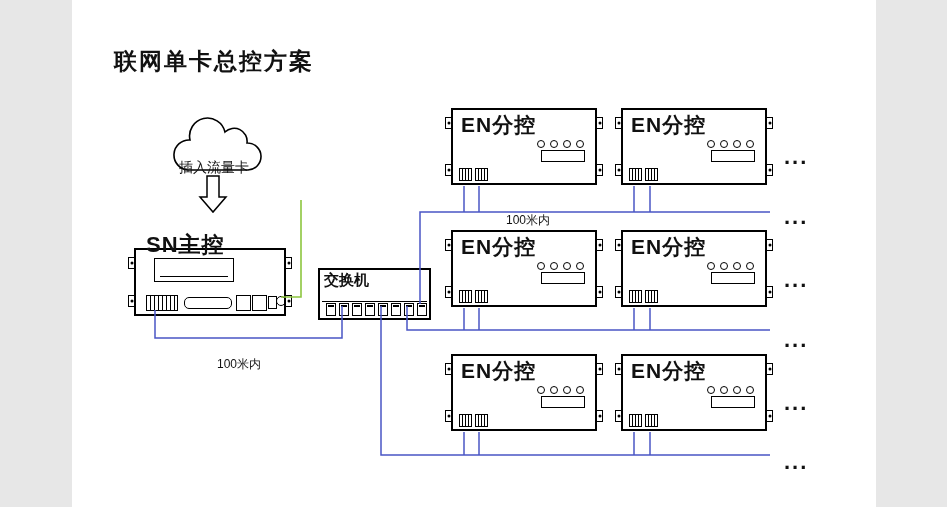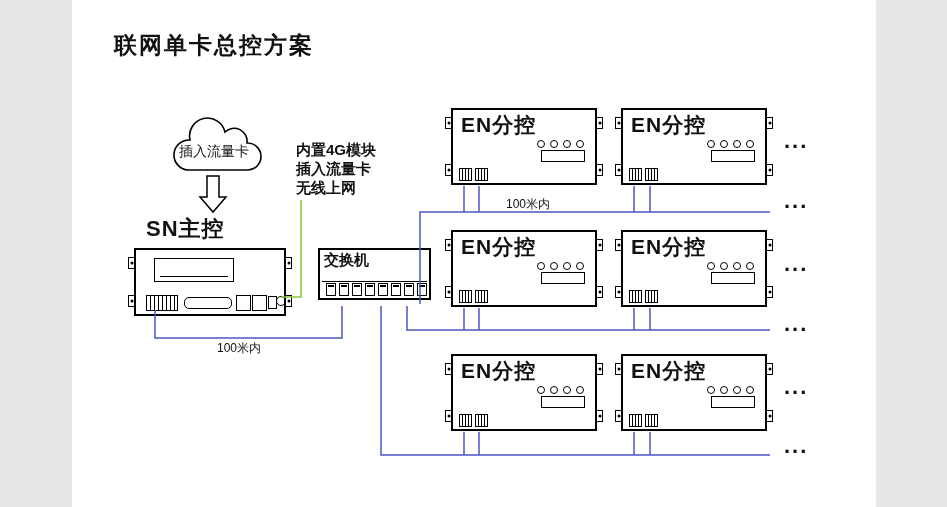--- a/index.html
+++ b/index.html
@@ -1,19 +1,19 @@
 <!DOCTYPE html>
 <html><head>
 <meta charset="utf-8">
 <style>
   html,body{margin:0;padding:0;background:#e7e7e7;}
   .stage{position:relative;width:947px;height:507px;background:#e7e7e7;overflow:hidden;
          font-family:"Liberation Sans","DejaVu Sans",sans-serif;color:#111;}
   .panel{position:absolute;left:72px;top:0;width:804px;height:507px;background:#ffffff;}
-  .abs{position:absolute;}
+  .abs{position:absolute;margin-top:16px;}
   
   .title{left:114px;top:30px;font-size:23px;font-weight:800;letter-spacing:2px;z-index:6;}
   .cloud-label{left:176px;top:143px;width:76px;text-align:center;font-size:14px;z-index:6;}
   .sn-label{left:146px;top:214px;font-size:22px;font-weight:700;letter-spacing:1px;z-index:6;}
   .note{left:296px;top:140px;font-size:15px;font-weight:700;line-height:19px;z-index:6;}
   .dist{font-size:12px;z-index:6;}
   .dist-top{left:506px;top:196px;}
   .dist-sn{left:217px;top:340px;}
   .dots{font-size:22px;font-weight:700;letter-spacing:2px;line-height:1;z-index:6;}
   
@@ -27,21 +27,21 @@
   .sn-display{position:absolute;left:18px;top:8px;width:78px;height:22px;border:1.5px solid #000;}
   .sn-display::after{content:"";position:absolute;left:5px;right:5px;bottom:4px;height:1px;background:#000;}
   .sn-terminal{position:absolute;left:10px;bottom:3px;width:30px;height:14px;border:1.5px solid #000;
                background:repeating-linear-gradient(90deg,#fff 0 3px,#000 3px 4px);}
   .sn-db{position:absolute;left:48px;bottom:5px;width:46px;height:10px;border:1.5px solid #000;border-radius:5px;}
   .sn-rj{position:absolute;bottom:3px;width:13px;height:14px;border:1.5px solid #000;}
   .sn-rj-a{left:100px}.sn-rj-b{left:116px}
   .sn-sq{position:absolute;left:132px;bottom:5px;width:7px;height:11px;border:1.5px solid #000;}
   .sn-round{position:absolute;left:140px;bottom:8px;width:8px;height:8px;border:1.5px solid #000;border-radius:50%;}
   
-  .switch-box{left:318px;top:248px;width:113px;height:52px;}
+  .switch-box{left:318px;top:268px;width:113px;height:52px;}
   .switch-label{position:absolute;left:4px;top:1px;font-size:15px;font-weight:700;}
   .switch-rule{position:absolute;left:2px;right:2px;top:31px;height:1px;background:#000;}
   .sport{position:absolute;top:33px;width:10px;height:13px;border:1.5px solid #000;box-sizing:border-box;}
   .sport::after{content:"";position:absolute;left:1px;right:1px;top:1px;height:2px;background:#000;}
   .p1{left:6px}.p2{left:19px}.p3{left:32px}.p4{left:45px}.p5{left:58px}.p6{left:71px}.p7{left:84px}.p8{left:97px}
   
   .en{width:146px;height:77px;}
   .en-title{position:absolute;left:8px;top:1px;font-size:21px;font-weight:700;letter-spacing:1px;}
   .leds{position:absolute;right:11px;top:30px;display:flex;gap:5px;}
   .leds i{width:6px;height:6px;border:1.2px solid #000;border-radius:50%;background:#fff;}
@@ -82,25 +82,20 @@
       <path d="M464 432 V455"></path>
       <path d="M479 432 V455"></path>
       <path d="M634 432 V455"></path>
       <path d="M650 432 V455"></path>
     </g>
   </svg>
 
   <div class="abs title">联网单卡总控方案</div>
   <div class="abs cloud-label">插入流量卡</div>
   <div class="abs sn-label">SN主控</div>
-  <div class="abs note">
-    <div>内置4G模块</div>
-    <div>插入流量卡</div>
-    <div>无线上网</div>
-  </div>
   <div class="abs dist dist-top">100米内</div>
   <div class="abs dist dist-sn">100米内</div>
 
   <div class="device sn">
     <div class="ear ear-lt"></div>
     <div class="ear ear-lb"></div>
     <div class="ear ear-rt"></div>
     <div class="ear ear-rb"></div>
     <div class="sn-display"></div>
     <div class="sn-terminal"></div>

